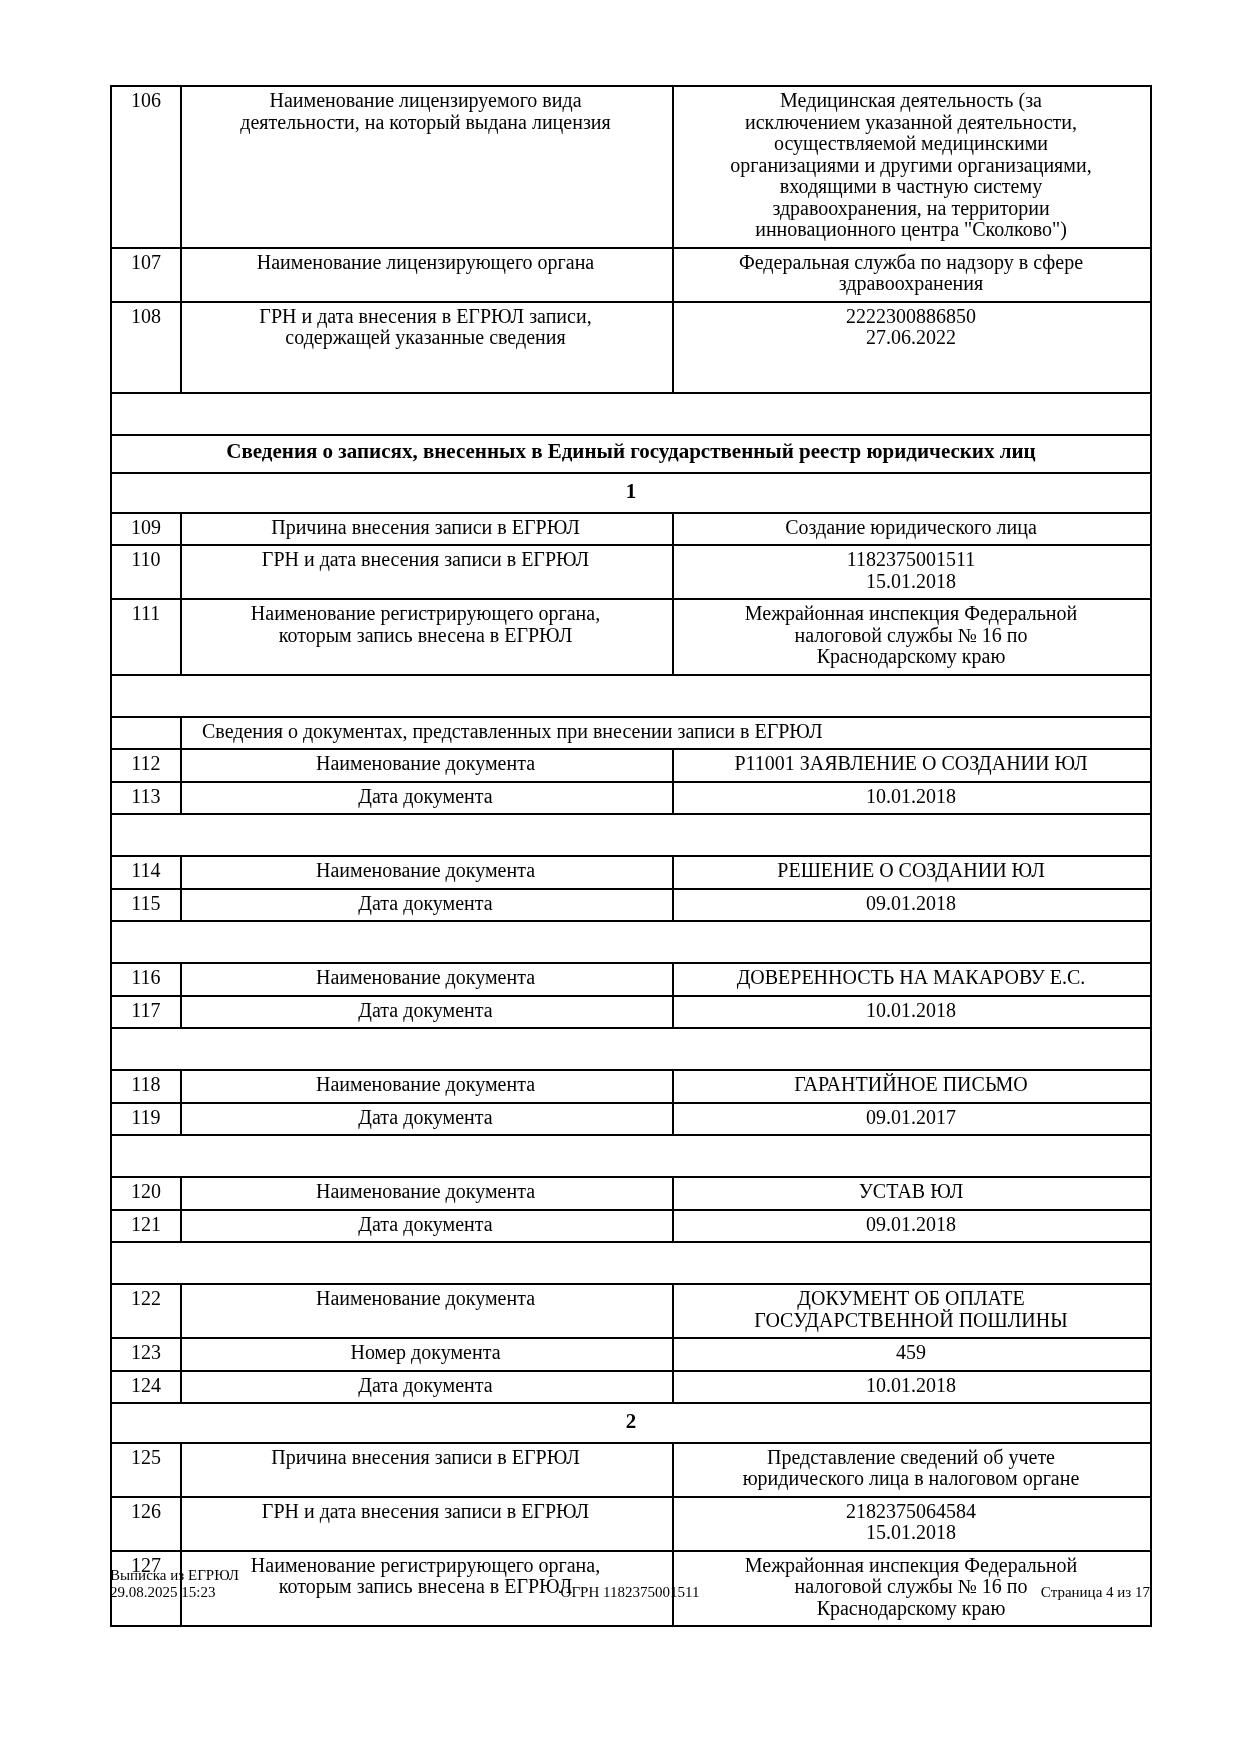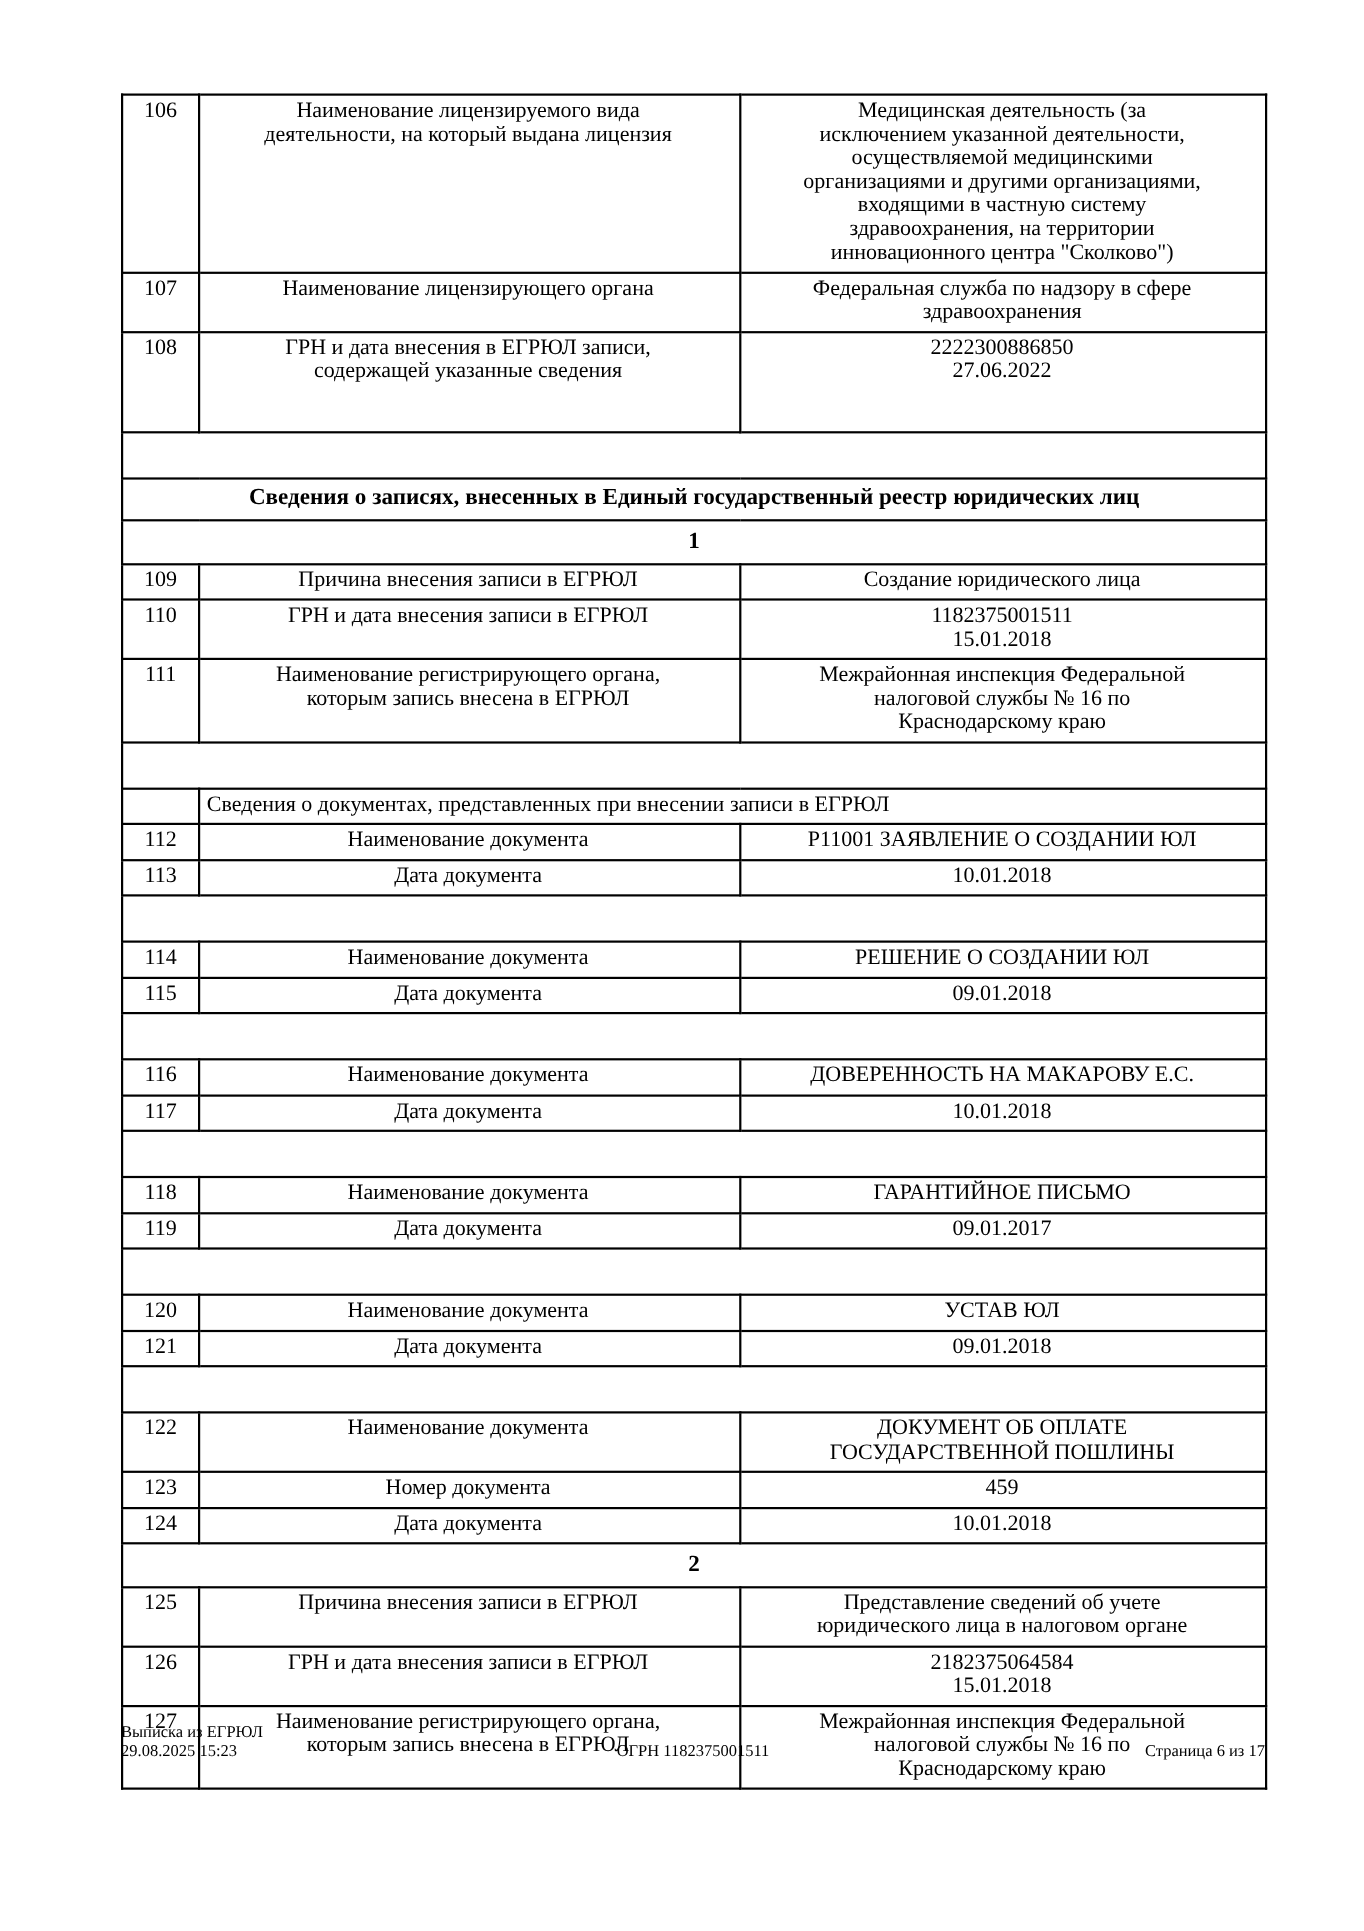--- a/index.html
+++ b/index.html
@@ -56,21 +56,21 @@
   }
   .doc-table td.entry {
     font-weight: bold;
     text-align: center;
     font-size: 21px;
     padding-top: 7px;
     padding-bottom: 9px;
   }
   .doc-table td.subheader {
     text-align: left;
-    padding-left: 6px;
+    padding-left: 20px;
   }
   tr.r108 td { height: 80px; }
   .footer {
     position: absolute;
     left: 110px;
     right: 90px;
     top: 1565px;
     height: 36px;
     font-size: 15px;
     line-height: 17px;
@@ -271,14 +271,14 @@
       </tr>
     </tbody>
 </table>
 
 <div class="footer">
   <div class="footer-left">
     <div>Выписка из ЕГРЮЛ</div>
     <div>29.08.2025 15:23</div>
   </div>
   <div class="footer-center">ОГРН 1182375001511</div>
-  <div class="footer-right">Страница 6 из 17</div>
+  <div class="footer-right">Страница 4 из 17</div>
 </div>
 
 </body></html>

